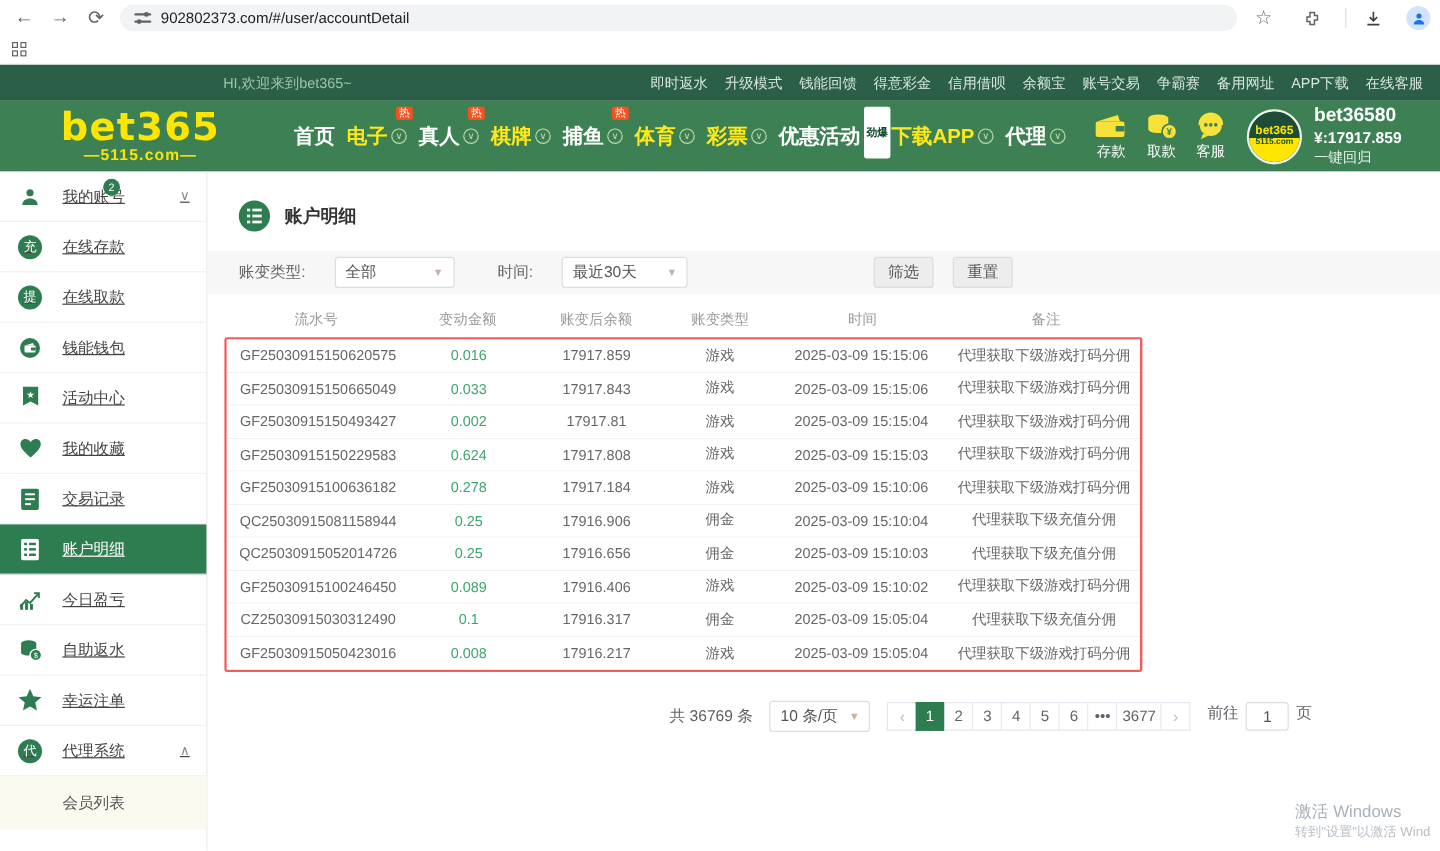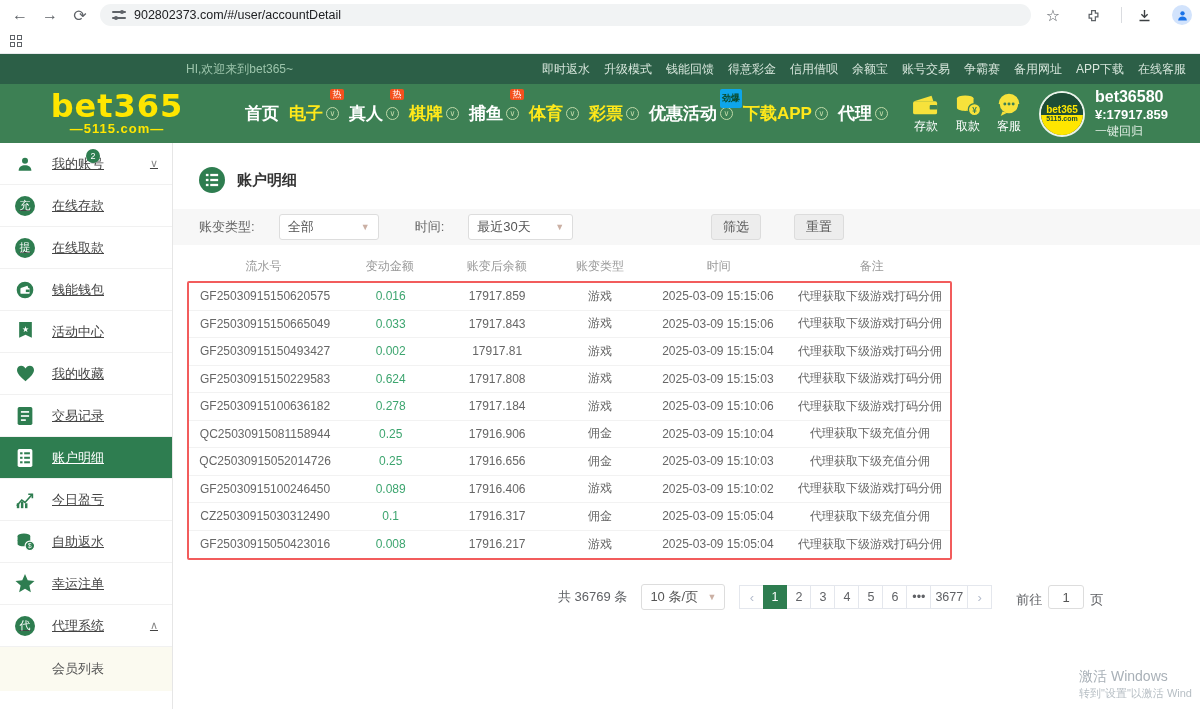--- a/index.html
+++ b/index.html
@@ -42,22 +42,22 @@
     font-family:"DejaVu Sans",sans-serif; }
   .logo-sub { color:#ffe600; font-size:13px; font-weight:bold; letter-spacing:1px; }
   .mainnav { display:flex; align-items:center; margin-left:50px; gap:4px; }
   .nav-item { position:relative; display:flex; align-items:center; padding:0 3px; cursor:pointer;
     font-size:17px; font-weight:bold; color:#fff; white-space:nowrap; }
   .nav-item.yellow { color:#ffe81a; }
   .caret-circle { width:13px; height:13px; border:1px solid #bfd9a8; border-radius:50%; margin-left:3px;
     display:flex; align-items:center; justify-content:center; color:#bfd9a8; font-size:8px; font-weight:normal; }
   .hot-badge { position:absolute; top:-13px; right:-2px; background:#f4511e; color:#fff; font-size:9px;
     font-weight:normal; padding:1px 2.5px; border-radius:2px; line-height:1; }
-  .jinbao-badge { position:absolute; top:-13px; right:-6px; background:#0ea5e9; color:#0a4a2a; font-size:9px;
-    font-weight:bold; padding:5px 2px; border-radius:2px; line-height:1; white-space:nowrap; }
+  .jinbao-badge { position:absolute; top:-13px; right:-6px; background:#ffffff; color:#0a4a2a; font-size:9px;
+    font-weight:bold; padding:17px 2px; border-radius:2px; line-height:1; white-space:nowrap; }
   .hdr-actions { display:flex; gap:12px; margin-left:20px; }
   .hdr-action { display:flex; flex-direction:column; align-items:center; cursor:pointer; }
   .hdr-action svg { display:block; }
   .hdr-action .lbl { color:#fff; font-size:12px; margin-top:1px; }
   .round-badge { width:46px; height:46px; border-radius:50%; margin-left:16px; overflow:hidden;
     border:2px solid #e9f3e9; background:#1d4d36; display:flex; flex-direction:column; flex-shrink:0; cursor:pointer; }
   .round-badge .rb-top { flex:1.2; display:flex; align-items:flex-end; justify-content:center;
     color:#ffe600; font-size:10px; font-weight:bold; background:#1d4d36; }
   .round-badge .rb-bot { flex:1; display:flex; align-items:flex-start; justify-content:center;
     color:#1d4d36; font-size:7px; font-weight:bold; background:#ffe600; }
@@ -89,21 +89,21 @@
   .title-icon { width:26px; height:26px; border-radius:50%; background:#2e7d50; display:flex;
     align-items:center; justify-content:center; margin-right:12px; }
   .page-title { font-size:15px; color:#333; font-weight:bold; }
   .filter-bar { height:36px; background:#f7f7f7; display:flex; align-items:center; padding:0 26px;
     margin-right:0; font-size:13px; color:#666; }
   .fsel { height:26px; background:#fff; border:1px solid #ddd; border-radius:3px; display:flex;
     align-items:center; justify-content:space-between; padding:0 8px; margin:0 0 0 24px; cursor:pointer; color:#555; }
   .fsel .arr { color:#cbb0a4; font-size:9px; margin-left:10px; }
   .fsel.w1 { width:100px; } .fsel.w2 { width:105px; }
   .flabel2 { margin-left:36px; }
-  .fbtns { margin-left:auto; display:flex; gap:33px; padding-right:330px; }
+  .fbtns { margin-left:auto; display:flex; gap:16px; padding-right:330px; }
   .fbtn { min-width:50px; height:26px; background:#ededed; border:1px solid #dcdcdc; border-radius:3px;
     font-size:13px; color:#555; display:flex; align-items:center; justify-content:center; cursor:pointer; }
 
   .tablewrap { margin:6px 0 0 14px; width:765px; }
   .thead { display:flex; height:30px; align-items:center; }
   .thead .th { font-size:12px; color:#999; text-align:center; }
   .redbox { border:2px solid #f25c5c; border-radius:2px; }
   .trow { display:flex; height:27.5px; align-items:center; border-bottom:1px solid #f2f2f2; background:#fff; }
   .trow:last-child { border-bottom:none; }
   .td { font-size:12px; color:#666; text-align:center; overflow:hidden; white-space:nowrap; }
@@ -114,21 +114,21 @@
   .pp-total { margin-right:14px; }
   .pp-select { width:84px; height:26px; border:1px solid #ddd; border-radius:3px; background:#fff;
     display:flex; align-items:center; justify-content:space-between; padding:0 8px; color:#555; cursor:pointer; margin-right:14px; }
   .pp-select .arr { color:#cbb0a4; font-size:9px; }
   .pp-arrow { width:24px; height:24px; display:flex; align-items:center; justify-content:center;
     color:#b4bccc; border:1px solid #e4e7ed; background:#fff; cursor:pointer; }
   .pp-page { min-width:24px; height:24px; padding:0 4px; display:flex; align-items:center; justify-content:center;
     border:1px solid #e4e7ed; border-left:none; background:#fff; color:#606266; cursor:pointer; font-size:12.5px; }
   .pp-page.active { background:#2e7d50; color:#fff; border-color:#2e7d50; }
   .pp-next { border-left:none; }
-  .pp-goto { margin-left:24px; display:flex; align-items:flex-end; gap:6px; }
+  .pp-goto { margin-left:14px; display:flex; align-items:flex-start; gap:6px; }
   .pp-goto input { width:36px; height:24px; border:1px solid #ddd; border-radius:3px; text-align:center;
     font-size:13px; color:#555; }
 
   .watermark { position:absolute; right:8px; bottom:8px; text-align:left; color:#9aa3ab; opacity:.85; }
   .watermark .w1 { font-size:14px; }
   .watermark .w2 { font-size:11px; color:#aab3ba; }
 </style>
 </head>
 <body>
 

